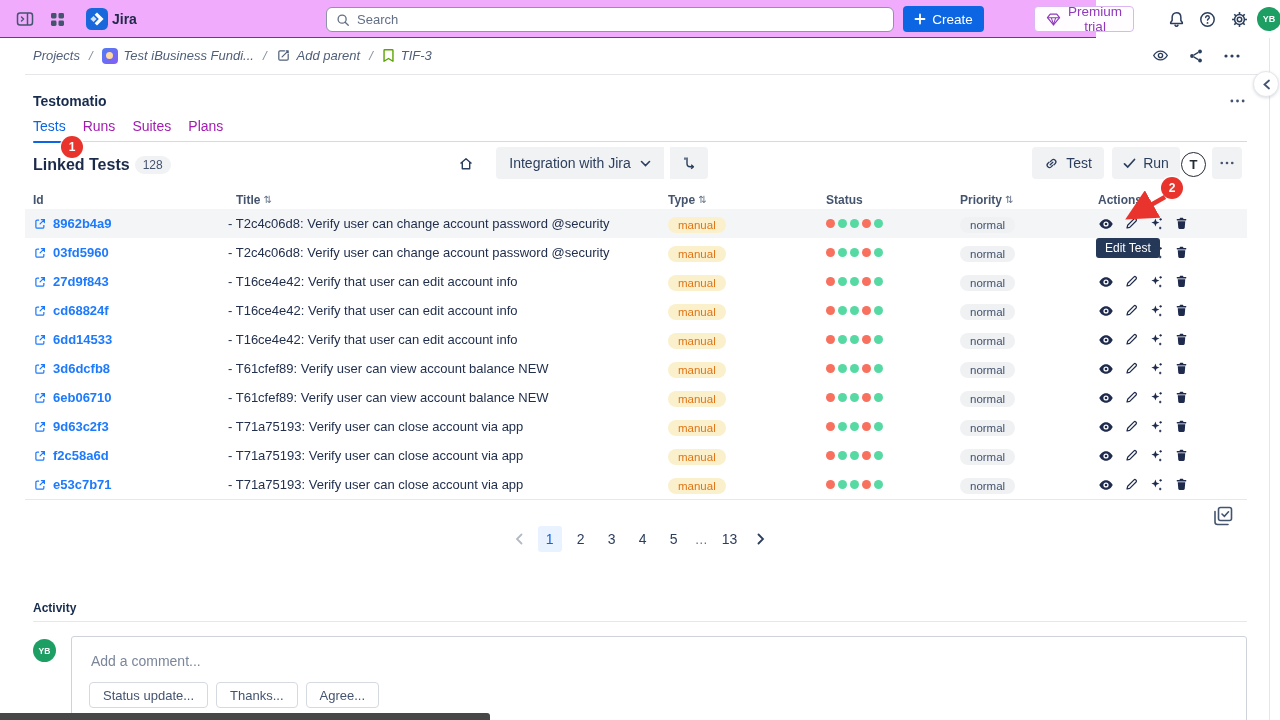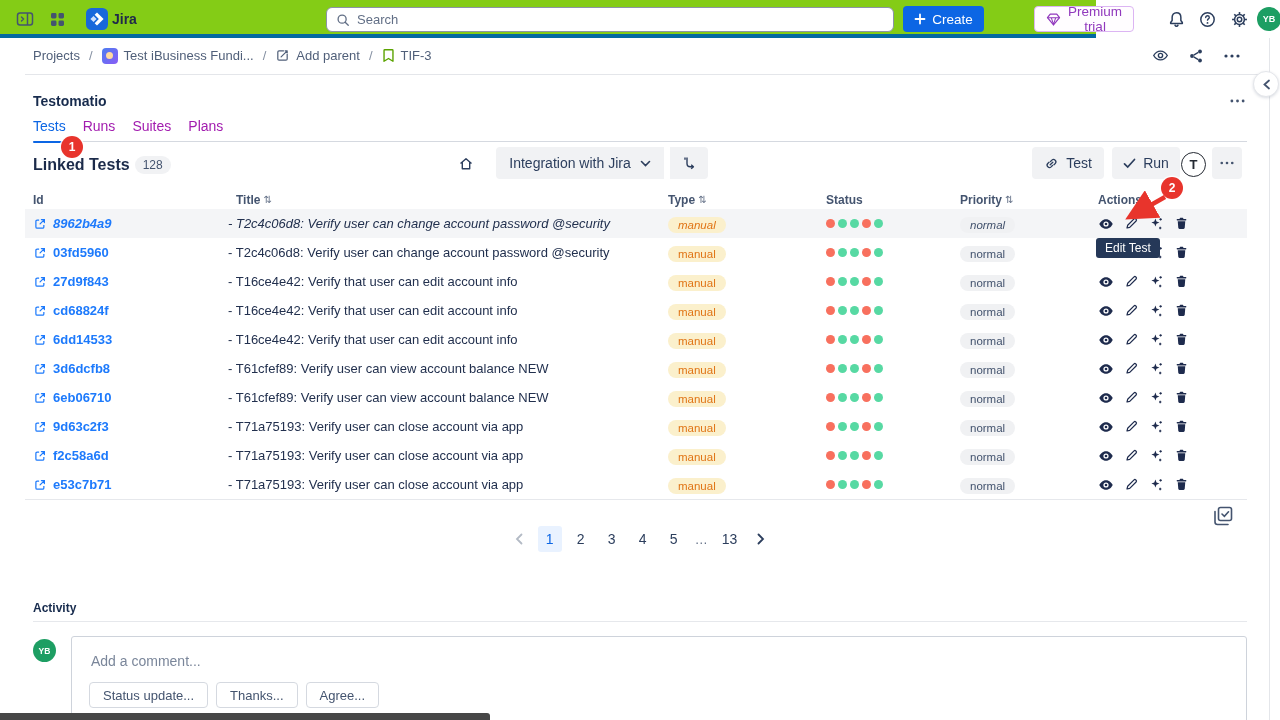--- a/index.html
+++ b/index.html
@@ -1,36 +1,36 @@
 <!DOCTYPE html>
 <html><head>
 <meta charset="utf-8">
 <style>
   * { box-sizing: border-box; margin: 0; padding: 0; }
   body { font-family: "Liberation Sans", sans-serif; background:#fff; }
   .screen { position: relative; width: 1280px; height: 720px; background: #fff; overflow: hidden; color:#1f2b4d; }
   svg { display:block; }
 
   
-  .topbar { position:absolute; top:0; left:0; width:1096px; height:38px; background:#84cc16; border-bottom:4px solid #0369a1; }
+  .topbar { position:absolute; top:0; left:0; width:1096px; height:38px; background:#f0abfc; border-bottom:1px solid #0369a1; }
   .tb-abs { position:absolute; display:flex; align-items:center; justify-content:center; }
   .tb-toggle { left:16px; top:10px; width:18px; height:18px; color:#44546f; }
   .tb-grid { left:48px; top:10px; width:18px; height:18px; color:#44546f; }
   .tb-logo { left:86px; top:8px; }
   .tb-appname { left:112px; top:11px; font-size:14px; font-weight:700; color:#20294a; }
   .searchbox { position:absolute; left:326px; top:7px; width:568px; height:25px; border:1px solid #8c94a6; border-radius:6px; display:flex; align-items:center; padding:0 9px; gap:7px; background:#fff; }
   .searchbox input { border:none; outline:none; font-size:13px; color:#44546f; width:100%; font-family:"Liberation Sans",sans-serif; background:transparent; }
   .searchbox input::placeholder { color:#626f86; }
   .create-btn { position:absolute; left:903px; top:6px; width:81px; height:26px; background:#0c66e4; color:#fff; border:none; border-radius:4px; font-size:13.5px; font-weight:500; display:flex; align-items:center; justify-content:center; gap:6px; cursor:pointer; font-family:"Liberation Sans",sans-serif; }
   .premium-btn { position:absolute; left:1034px; top:6px; height:26px; padding:0 11px; border:1px solid #dcb5f3; background:#fffdff; border-radius:4px; color:#9139bd; font-size:13.5px; font-weight:500; display:flex; align-items:center; gap:7px; cursor:pointer; font-family:"Liberation Sans",sans-serif; }
   .tb-icon { position:absolute; top:11px; width:17px; height:17px; color:#2c3e5d; }
   .avatar { position:absolute; left:1257px; top:7px; width:24px; height:24px; border-radius:50%; background:#1d9e63; color:#fff; font-size:9px; font-weight:700; display:flex; align-items:center; justify-content:center; }
 
   
-  .bc { position:absolute; left:33px; top:44px; height:23px; display:flex; align-items:center; gap:9px; font-size:13px; color:#505f79; }
+  .bc { position:absolute; left:33px; top:44px; height:23px; display:flex; align-items:center; gap:9px; font-size:13px; color:#505f79;font-style:italic; }
   .bc .sep { color:#8590a2; }
   .bc-link { cursor:pointer; display:flex; align-items:center; gap:6px; }
   .proj-icon { width:16px; height:16px; border-radius:4px; background:linear-gradient(135deg,#4c7df0,#8a5cf6); display:flex; align-items:center; justify-content:center; }
   .proj-icon i { width:7px; height:7px; border-radius:50%; background:#ffd9a0; display:block; }
   .bc-btn { position:absolute; top:41px; width:32px; height:29px; display:flex; align-items:center; justify-content:center; color:#2c3e5d; border-radius:3px; cursor:pointer; }
 
   .hline-top { position:absolute; left:25px; top:74px; width:1244px; height:1px; background:#e4e6ea; }
   .vline-right { position:absolute; left:1269px; top:38px; width:1px; height:682px; background:#e4e6ea; }
   .collapse-circle { position:absolute; left:1253px; top:71px; width:26px; height:26px; border-radius:50%; background:#fff; border:1px solid #e4e6ea; box-shadow:0 1px 3px rgba(9,30,66,.15); display:flex; align-items:center; justify-content:center; color:#44546f; cursor:pointer; z-index:5; }
 
@@ -58,21 +58,21 @@
 
   
   .table { position:absolute; left:25px; top:190px; width:1222px; }
   .tgrid { display:grid; grid-template-columns:203px 440px 158px 134px 138px 1fr; align-items:center; }
   .thead { height:19px; }
   .th { font-size:12px; font-weight:700; color:#44546f; padding-left:8px; display:flex; align-items:center; gap:3px; }
   .th:nth-child(3),.th:nth-child(4),.th:nth-child(5),.th:nth-child(6){ padding-left:0; }
   .sort { font-size:10px; color:#626f86; font-weight:400; }
   .tbody { border-bottom:1px solid #e6e8ec; }
   .trow { height:29px; }
-  .trow.highlight { background:#f4f5f7;font-style:italic; }
+  .trow.highlight { background:#f4f5f7; }
   .c-id { display:flex; align-items:center; gap:6px; padding-left:8px; color:#1d7afc; }
   .id-link { font-size:13px; font-weight:700; color:#1d7afc; text-decoration:none; cursor:pointer; }
   .c-title { font-size:13px; color:#22304e; }
   .type-pill { display:inline-block; background:#fbf0cc; color:#e07415; font-size:11.5px; padding:2px 10px; border-radius:9px; }
   .c-status { display:flex; gap:3px; }
   .dot { width:9px; height:9px; border-radius:50%; }
   .dot-red { background:#f8705e; }
   .dot-green { background:#57d9a3; }
   .prio-pill { display:inline-block; background:#f0f1f3; color:#42526d; font-size:11.5px; padding:2px 10px; border-radius:9px; }
   .c-actions { display:flex; gap:9px; align-items:center; color:#1e2b4d; }

